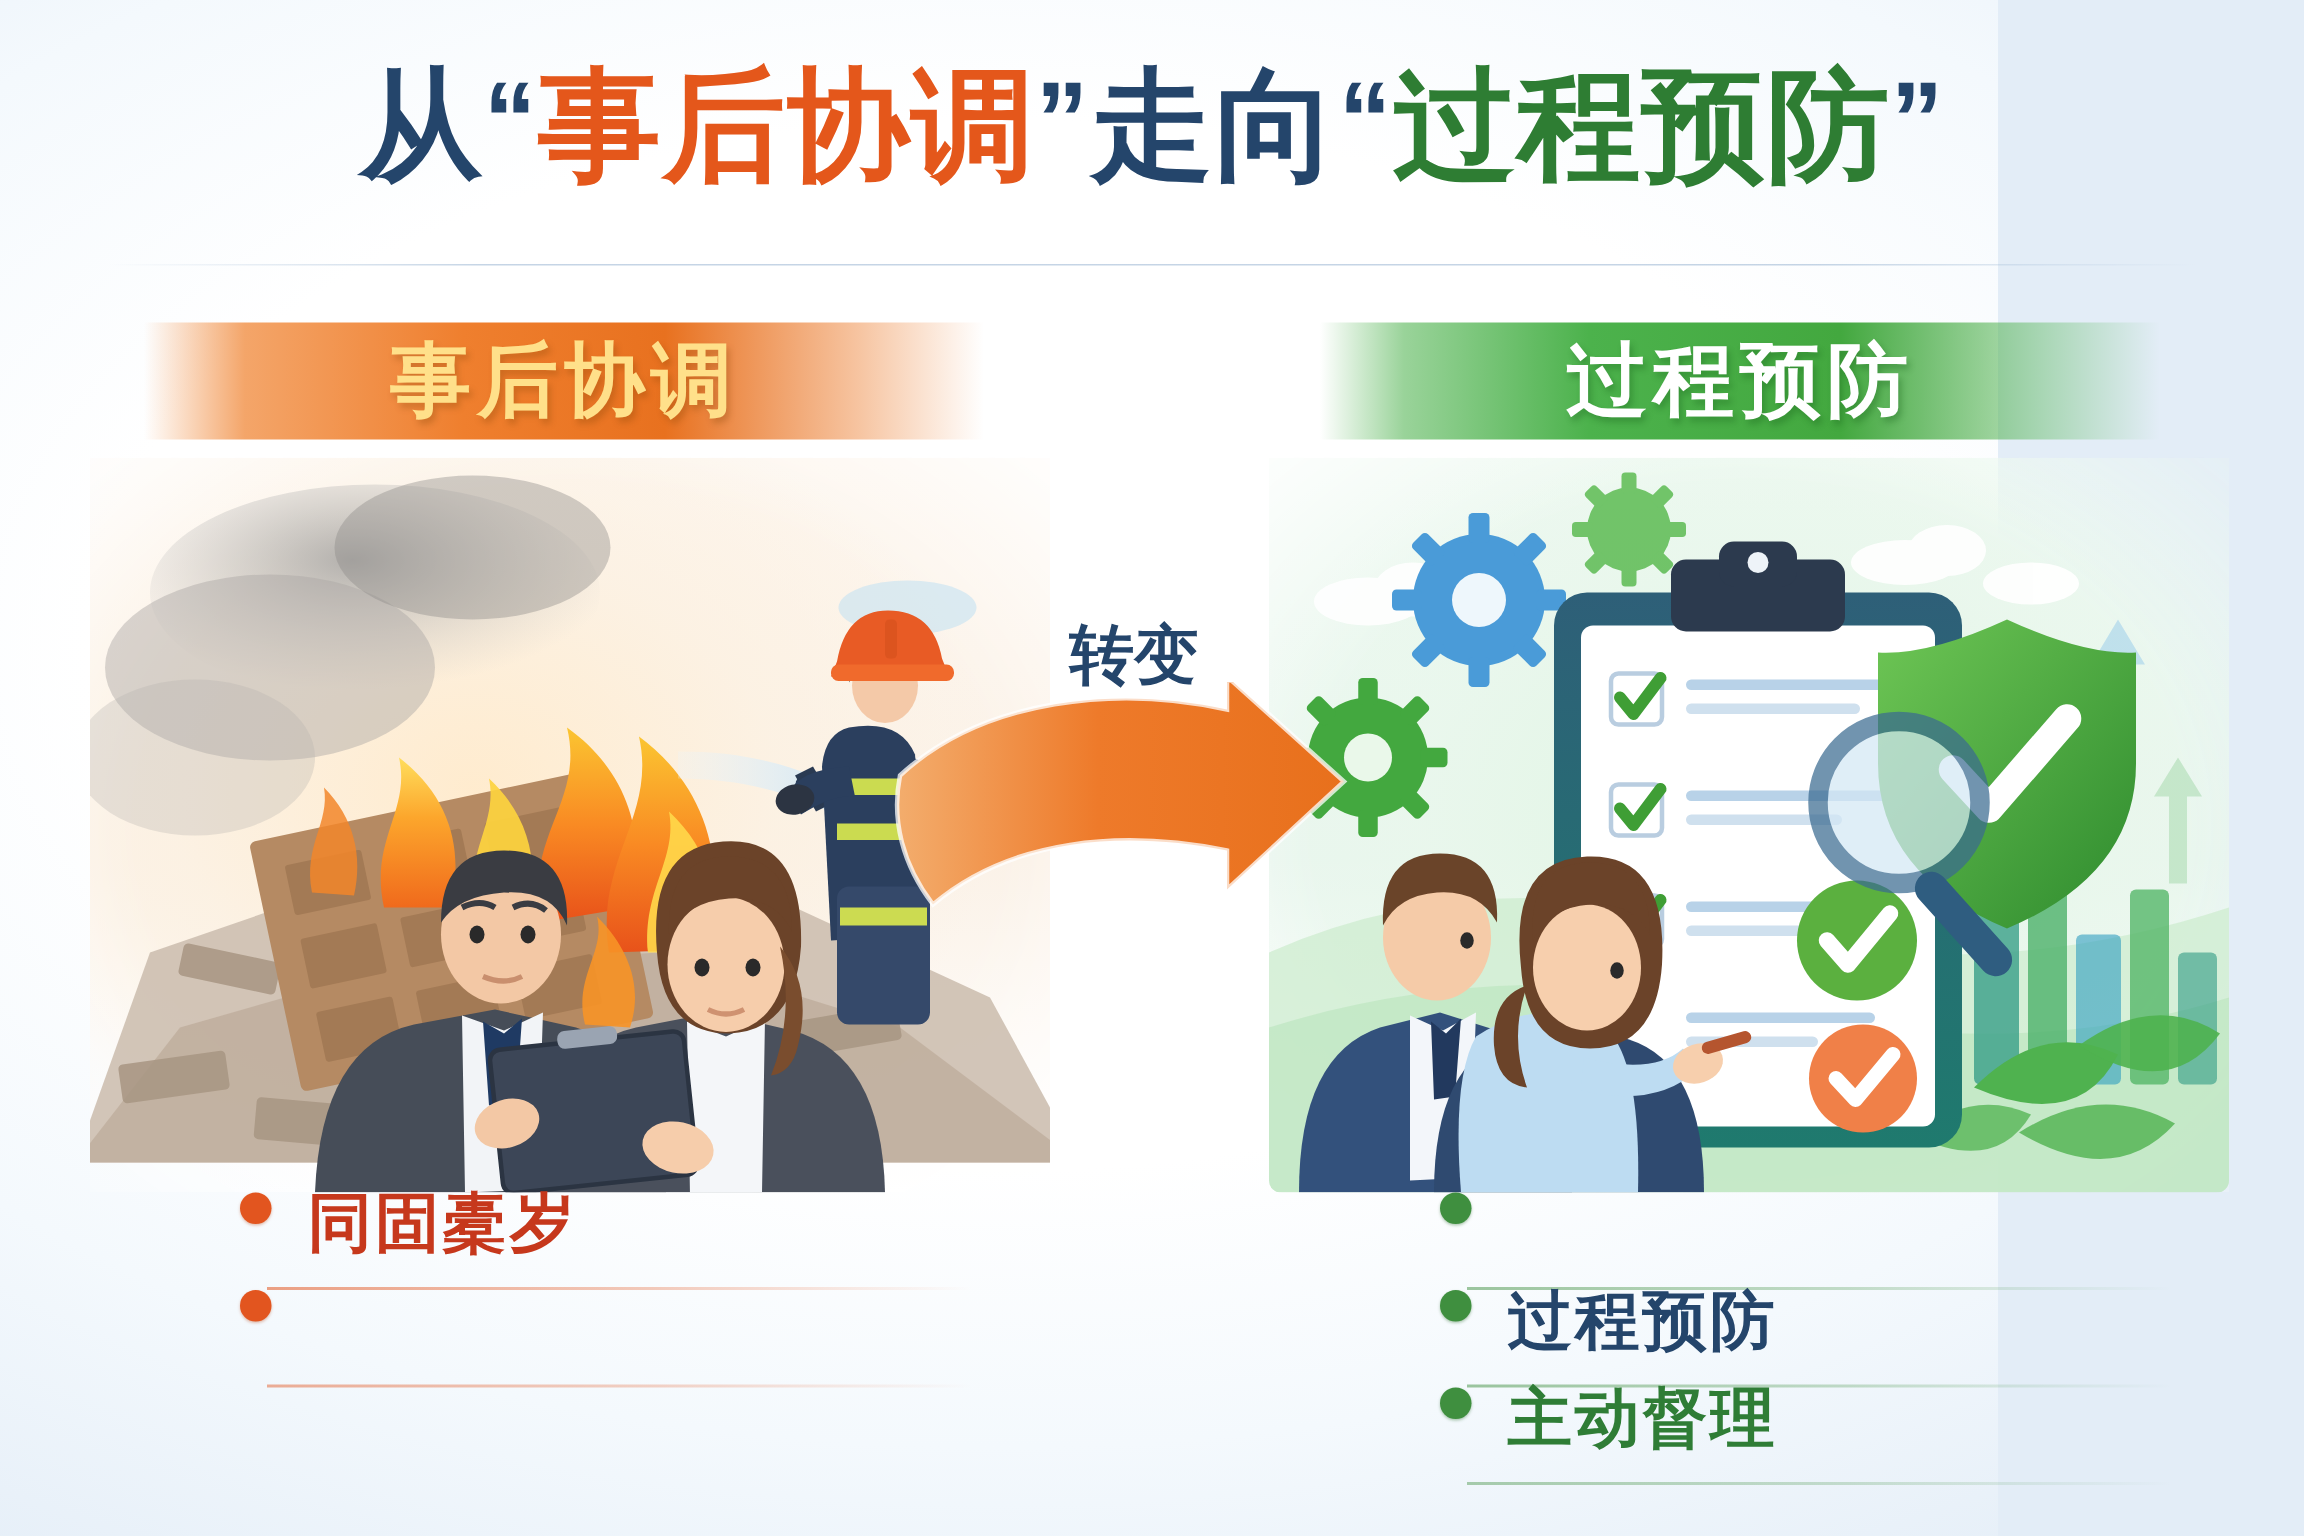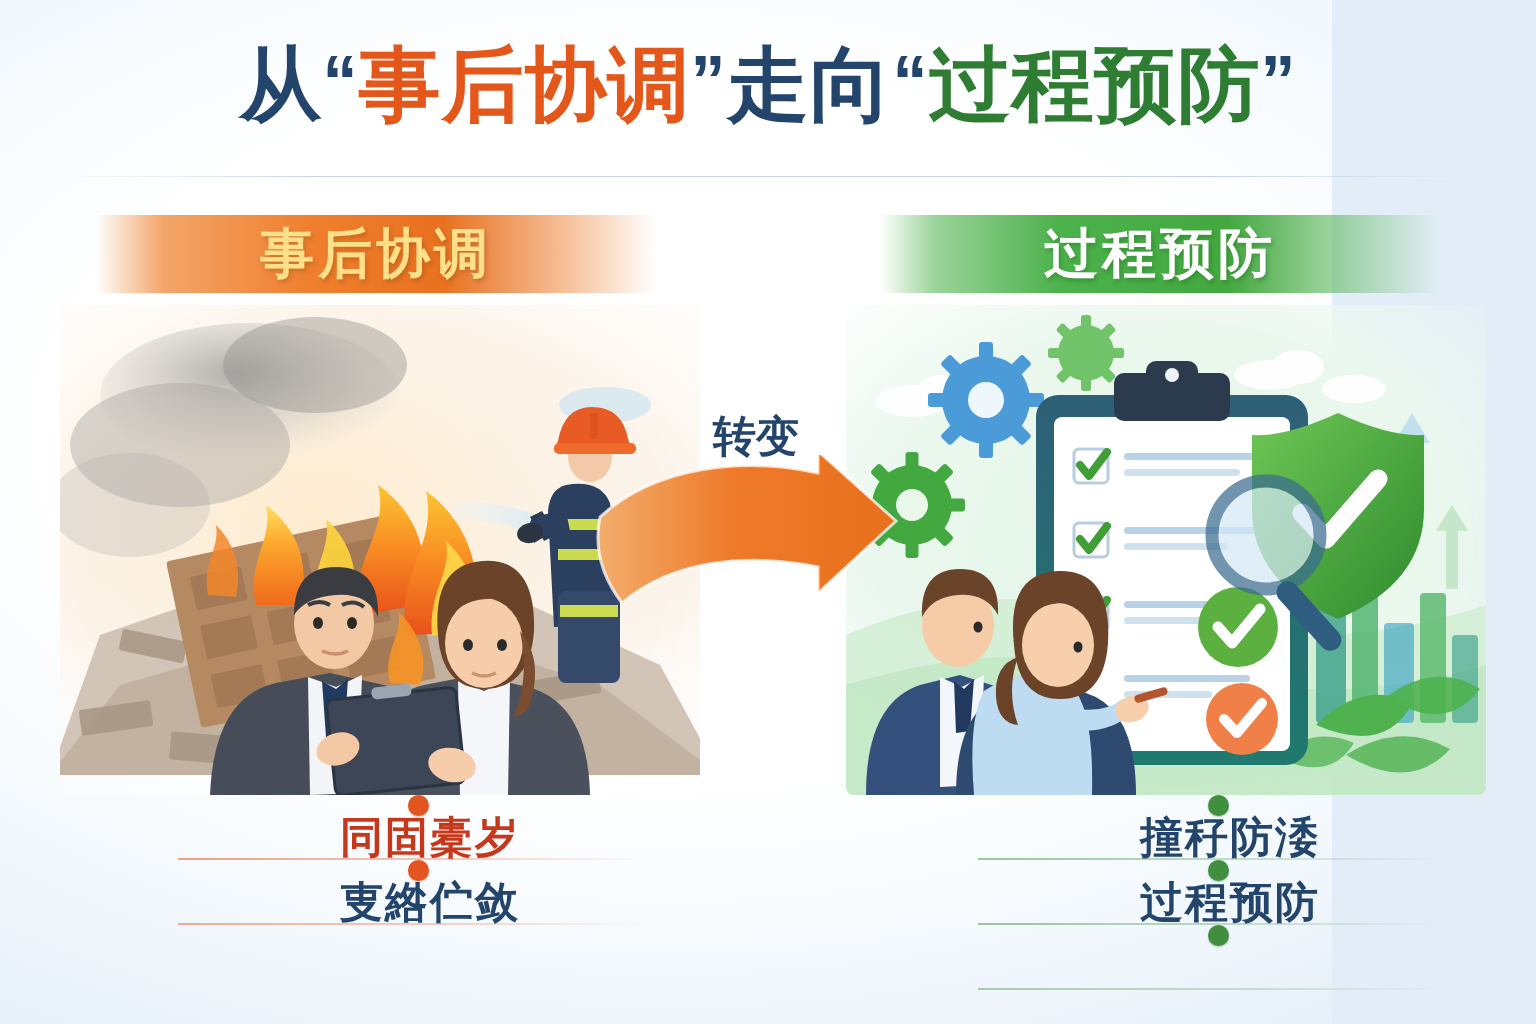--- a/index.html
+++ b/index.html
@@ -74,21 +74,21 @@
   .arrow-label{
     position:absolute;left:636px;top:408px;width:240px;text-align:center;
     font-size:43px;font-weight:bold;color:#24456b;
     text-shadow:1px 2px 3px rgba(255,255,255,.9);
   }
   .arrow-svg{position:absolute;left:596px;top:455px;width:340px;height:175px;}
   
   .list{position:absolute;top:795px;width:540px;}
   .list-left{left:160px;}
   .list-right{left:960px;}
-  .li{position:relative;height:65px;display:flex;align-items:center;flex-direction:column;}
+  .li{position:relative;height:65px;display:flex;}
   .dot{width:21px;height:21px;border-radius:50%;flex:0 0 auto;margin-right:24px;}
   .list-left .dot{background:#e2551f;box-shadow:0 1px 2px rgba(180,70,20,.35);}
   .list-right .dot{background:#3f8f3f;box-shadow:0 1px 2px rgba(30,100,30,.35);}
   .li-text{font-size:43px;font-weight:bold;letter-spacing:2px;line-height:1;}
   .c-red{color:#c6381c;}
   .c-navy{color:#24456b;}
   .c-green{color:#2f7d36;}
   .rule{position:absolute;left:18px;bottom:0;width:470px;height:2px;}
   .list-left .rule{background:linear-gradient(to right,rgba(226,85,31,.55) 0%,rgba(226,85,31,.30) 55%,rgba(226,85,31,0) 100%);}
   .list-right .rule{background:linear-gradient(to right,rgba(63,143,63,.50) 0%,rgba(63,143,63,.28) 55%,rgba(63,143,63,0) 100%);}
@@ -449,35 +449,34 @@
   </svg>
 
   <div class="list list-left">
     <div class="li">
       <span class="dot"></span>
       <span class="li-text c-red">同固橐岁</span>
       <span class="rule"></span>
     </div>
     <div class="li">
       <span class="dot"></span>
-      <span class="li-text c-navy">叓綹伫敛</span>
       <span class="rule"></span>
     </div>
   </div>
 
   <div class="list list-right">
     <div class="li">
       <span class="dot"></span>
-      <span class="li-text c-navy">撞秄防涹</span>
       <span class="rule"></span>
     </div>
     <div class="li">
       <span class="dot"></span>
       <span class="li-text c-navy">过程预防</span>
       <span class="rule"></span>
     </div>
     <div class="li">
       <span class="dot"></span>
+      <span class="li-text c-green">主动督理</span>
       <span class="rule"></span>
     </div>
   </div>
 
 </div>
 
 </body></html>

